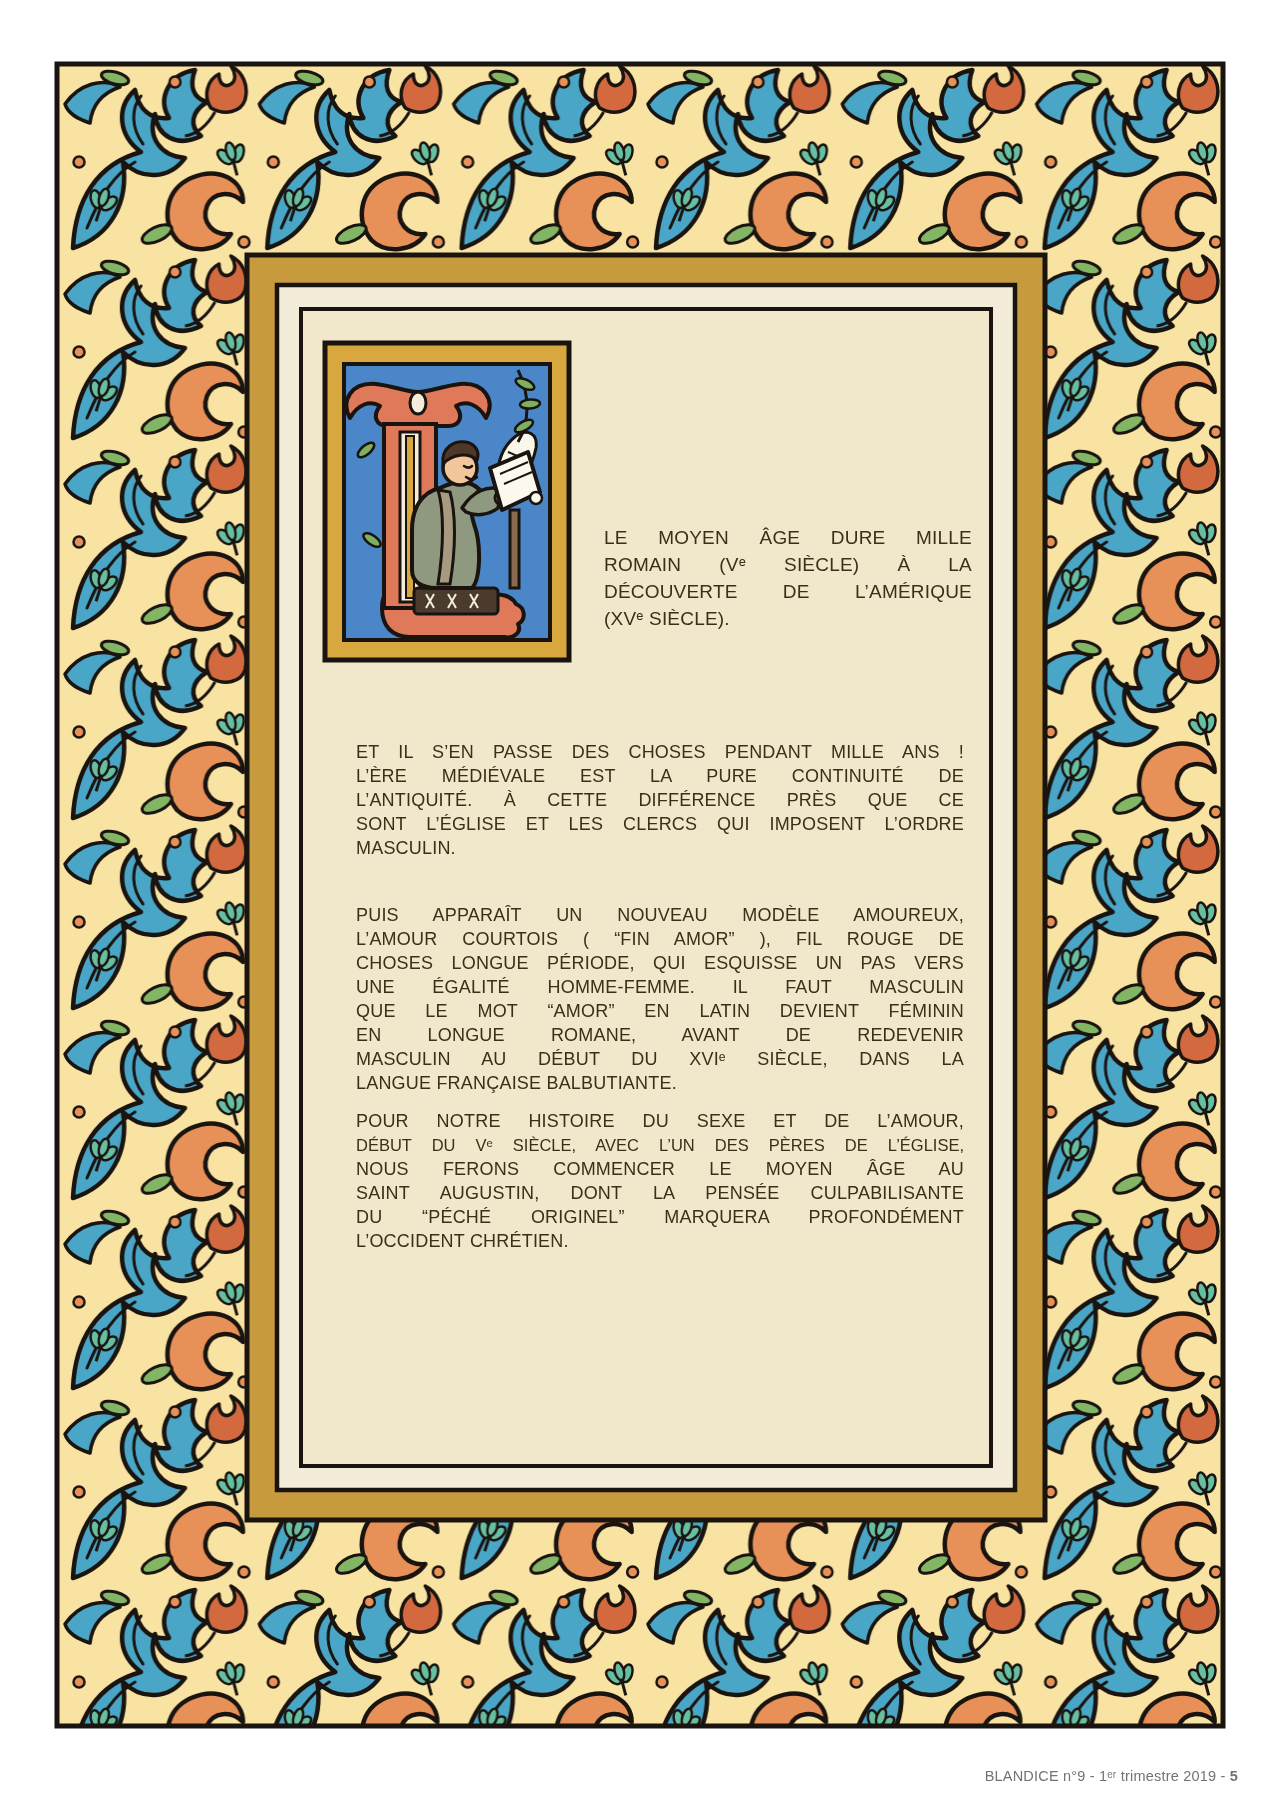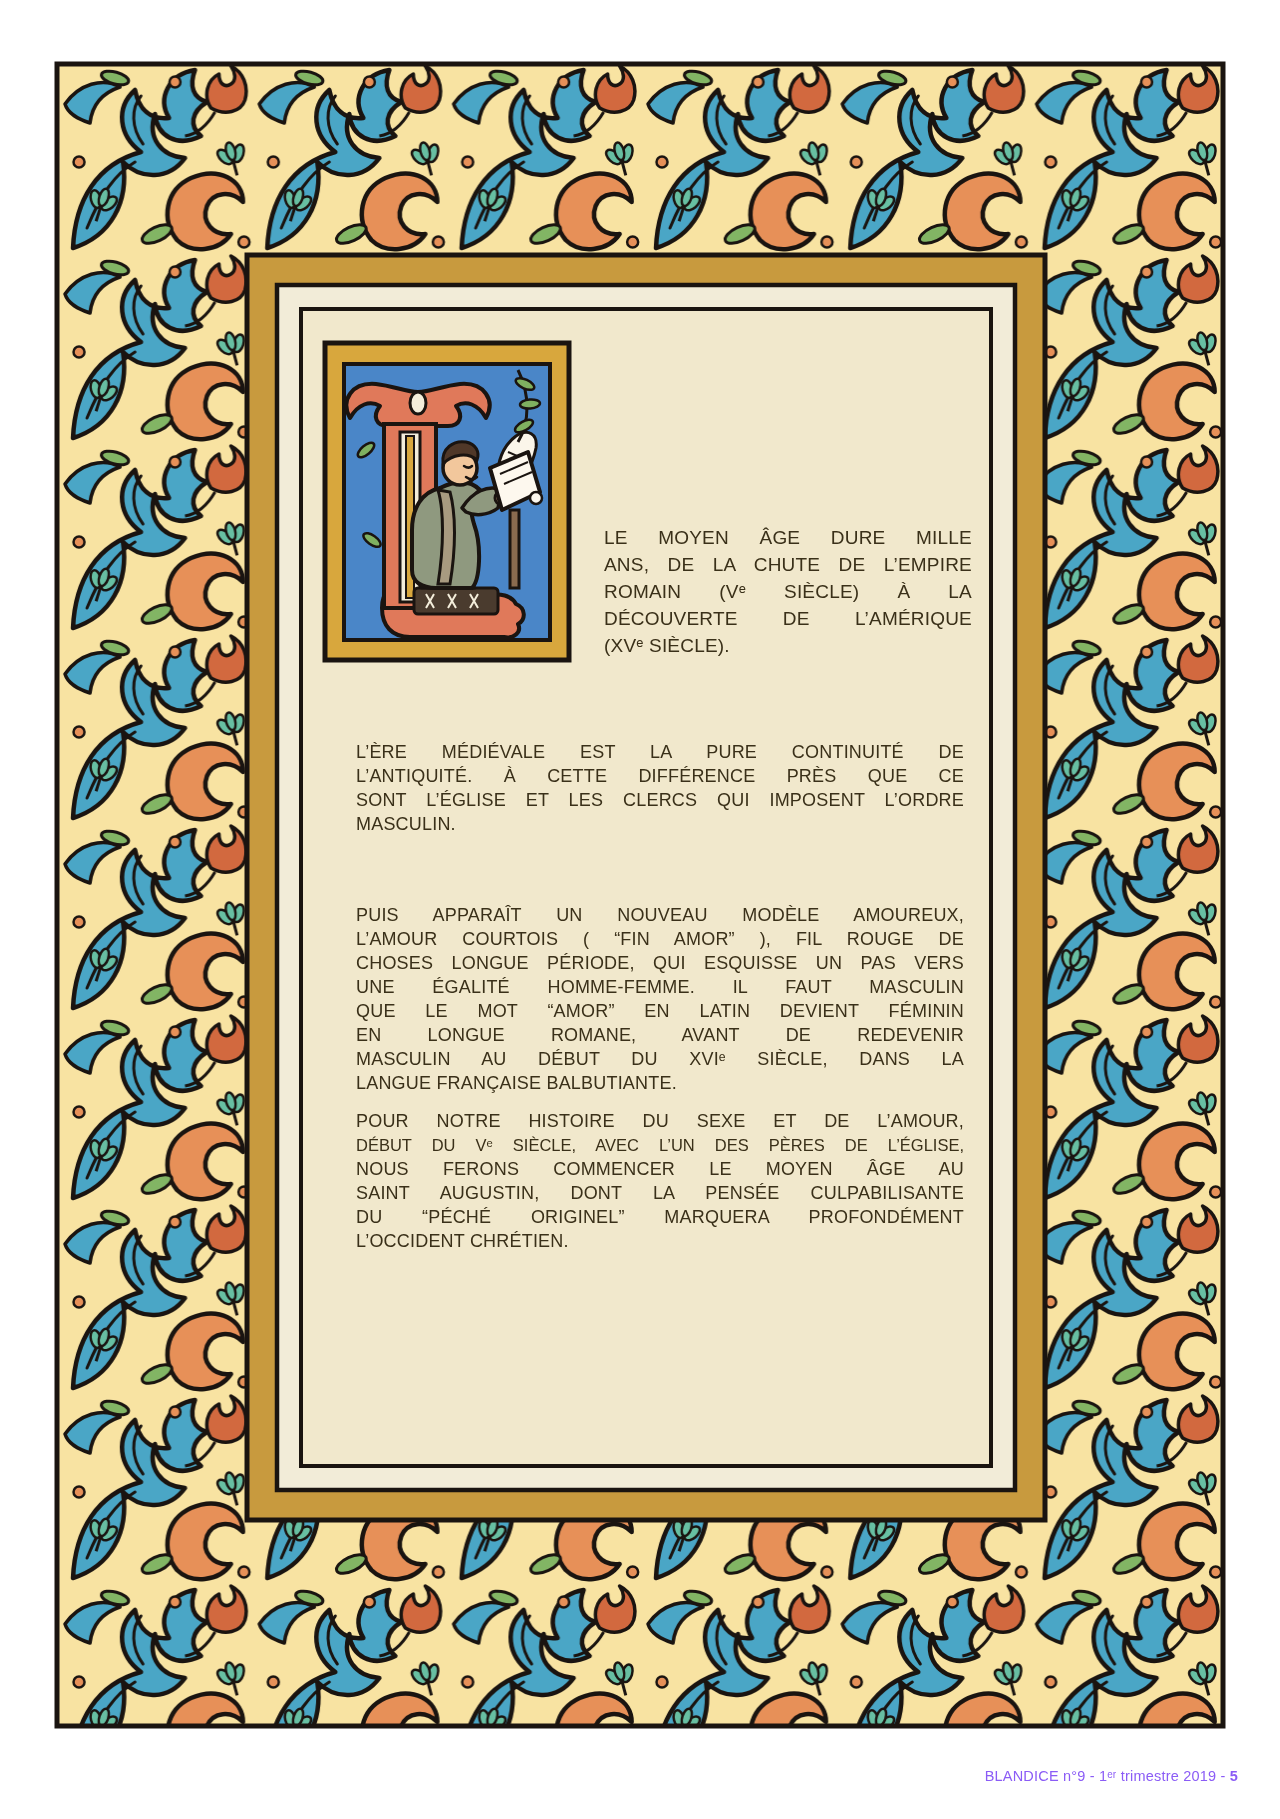--- a/index.html
+++ b/index.html
@@ -15,21 +15,21 @@
   .para .ln.last { text-align-last:left; }
   .para .ln { display:block; width:100%; }
   
   .para .ln { white-space:normal; }
   .p1 { left:604px; top:524px; width:368px; font-size:19px; line-height:27px; letter-spacing:0.2px; }
   .p2 { left:356px; top:740px; width:608px; font-size:18px; line-height:24px; letter-spacing:0.2px; }
   .p3 { left:356px; top:903px; width:608px; font-size:18px; line-height:24px; letter-spacing:0.2px; }
   .p4 { left:356px; top:1109px; width:608px; font-size:18px; line-height:24px; letter-spacing:0.2px; }
   .para .ln.tight { font-size:16.5px; letter-spacing:0; }
 
-  .footer { position:absolute; right:42px; top:1768px; font-size:14.5px; color:#8b5cf6; letter-spacing:0.2px; }
+  .footer { position:absolute; right:42px; top:1768px; font-size:14.5px; color:#737373; letter-spacing:0.2px; }
   .footer b { font-weight:bold; }
 </style>
 </head>
 <body>
 
 <div class="page">
 
   <svg class="border-art" width="1280" height="1819" viewBox="0 0 1280 1819">
     <defs>
       <g id="trefoil">
@@ -131,27 +131,27 @@
       <ellipse cx="203" cy="44" rx="10" ry="4.5" transform="rotate(25 203 44)" fill="#7fb060" stroke="#1a1410" stroke-width="2.5"></ellipse>
       <ellipse cx="208" cy="64" rx="10" ry="4.5" transform="rotate(-5 208 64)" fill="#7fb060" stroke="#1a1410" stroke-width="2.5"></ellipse>
       <ellipse cx="202" cy="86" rx="10" ry="4.5" transform="rotate(-30 202 86)" fill="#7fb060" stroke="#1a1410" stroke-width="2.5"></ellipse>
       <ellipse cx="44" cy="110" rx="10" ry="4.5" transform="rotate(-40 44 110)" fill="#7fb060" stroke="#1a1410" stroke-width="2.5"></ellipse>
       <ellipse cx="50" cy="200" rx="10" ry="4.5" transform="rotate(35 50 200)" fill="#7fb060" stroke="#1a1410" stroke-width="2.5"></ellipse>
     </g>
   </svg>
 
   <div class="para p1">
     <div class="ln">LE MOYEN ÂGE DURE MILLE</div>
-    <div class="ln">ANS, DE LA CHUTE DE L’EMPIRE</div>
     <div class="ln">ROMAIN (Vᵉ SIÈCLE) À LA</div>
     <div class="ln">DÉCOUVERTE DE L’AMÉRIQUE</div>
     <div class="ln last">(XVᵉ SIÈCLE).</div>
   </div>
 
   <div class="para p2">
+    <div class="ln">ET IL S’EN PASSE DES CHOSES PENDANT MILLE ANS !</div>
     <div class="ln">L’ÈRE MÉDIÉVALE EST LA PURE CONTINUITÉ DE</div>
     <div class="ln">L’ANTIQUITÉ. À CETTE DIFFÉRENCE PRÈS QUE CE</div>
     <div class="ln">SONT L’ÉGLISE ET LES CLERCS QUI IMPOSENT L’ORDRE</div>
     <div class="ln last">MASCULIN.</div>
   </div>
 
   <div class="para p3">
     <div class="ln">PUIS APPARAÎT UN NOUVEAU MODÈLE AMOUREUX,</div>
     <div class="ln">L’AMOUR COURTOIS ( “FIN AMOR” ), FIL ROUGE DE</div>
     <div class="ln">CHOSES LONGUE PÉRIODE, QUI ESQUISSE UN PAS VERS</div>

